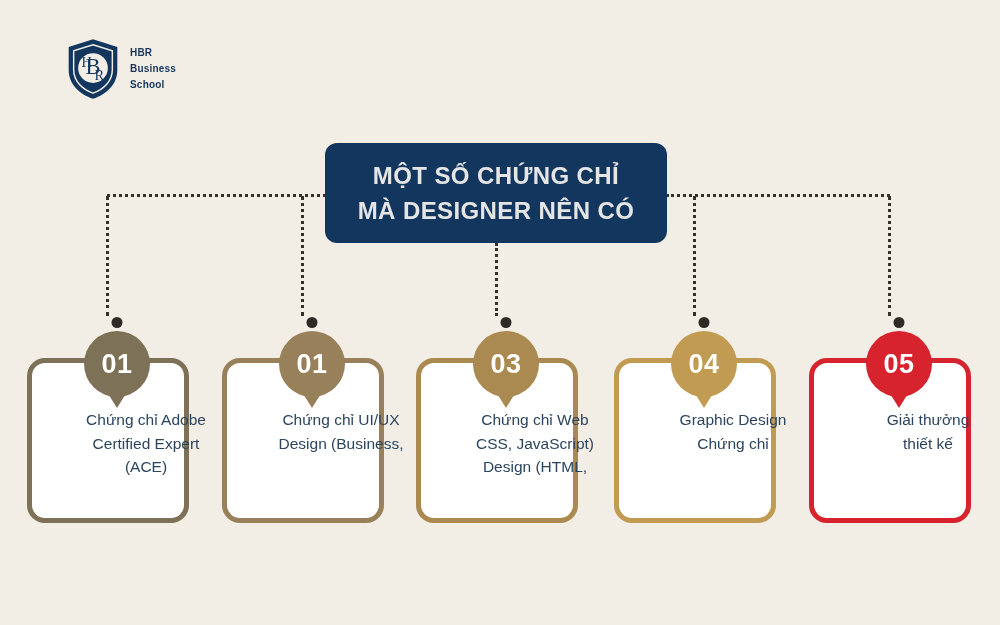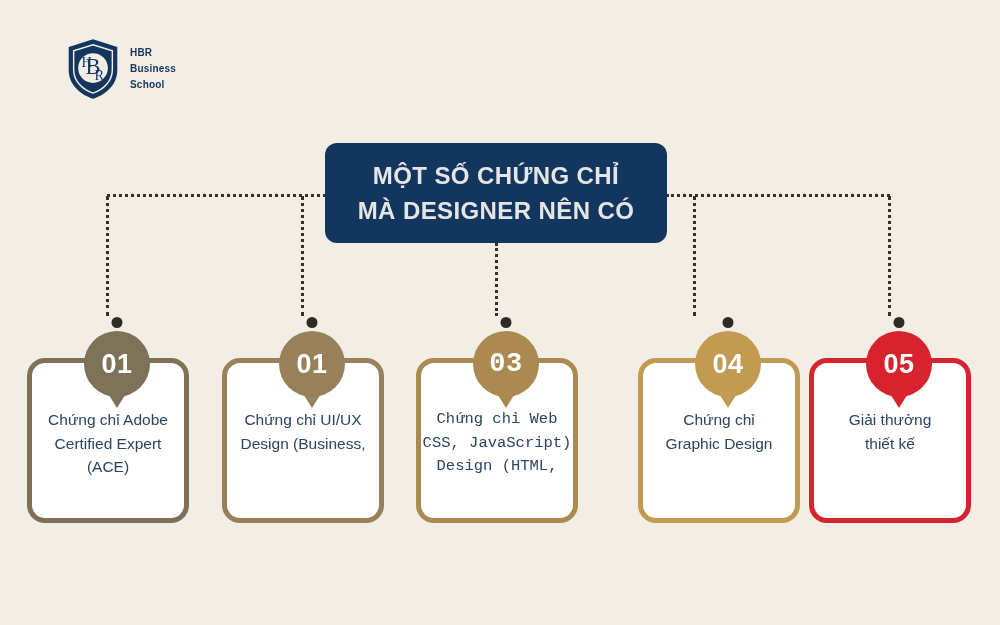--- a/index.html
+++ b/index.html
@@ -136,20 +136,21 @@
   .card-text {
     position: absolute;
     top: 92px;
     left: 0;
     width: 162px;
     text-align: center;
     color: #2c455e;
     font-size: 15.5px;
     line-height: 23.5px;
     z-index: 5;
+    padding-left: 38px;
   }
 </style>
 </head>
 <body>
 
 <div class="canvas">
 
   <div class="logo">
     <svg width="54" height="62" viewBox="0 0 60 68">
       <path d="M30 1 L57 9.5 V35 C57 51 45 62 30 67 C15 62 3 51 3 35 V9.5 Z" fill="#13365f"></path>
@@ -199,44 +200,44 @@
     <div class="badge-tail"></div>
     <div class="badge">
       <span class="badge-number">01</span>
     </div>
     <div class="card-text">
       <div>Chứng chỉ UI/UX</div>
       <div>Design (Business,</div>
     </div>
   </div>
 
-  <div class="card-group" style="left: 416px; font-family: Liberation Mono, monospace; --accent: #aa8a50;">
+  <div class="card-group" style="left: 416px; --accent: #aa8a50;">
     <div class="conn-dot"></div>
     <div class="card-box"></div>
     <div class="badge-tail"></div>
     <div class="badge">
       <span class="badge-number">03</span>
     </div>
     <div class="card-text">
       <div>Chứng chỉ Web</div>
       <div>CSS, JavaScript)</div>
       <div>Design (HTML,</div>
     </div>
   </div>
 
-  <div class="card-group" style="left: 638px; --accent: #c29b52;">
+  <div class="card-group" style="left: 614px; --accent: #c29b52;">
     <div class="conn-dot"></div>
     <div class="card-box"></div>
     <div class="badge-tail"></div>
     <div class="badge">
       <span class="badge-number">04</span>
     </div>
     <div class="card-text">
+      <div>Graphic Design</div>
       <div>Chứng chỉ</div>
-      <div>Graphic Design</div>
       <div></div>
     </div>
   </div>
 
   <div class="card-group" style="left: 809px; --accent: #d6232e;">
     <div class="conn-dot"></div>
     <div class="card-box"></div>
     <div class="badge-tail"></div>
     <div class="badge">
       <span class="badge-number">05</span>

